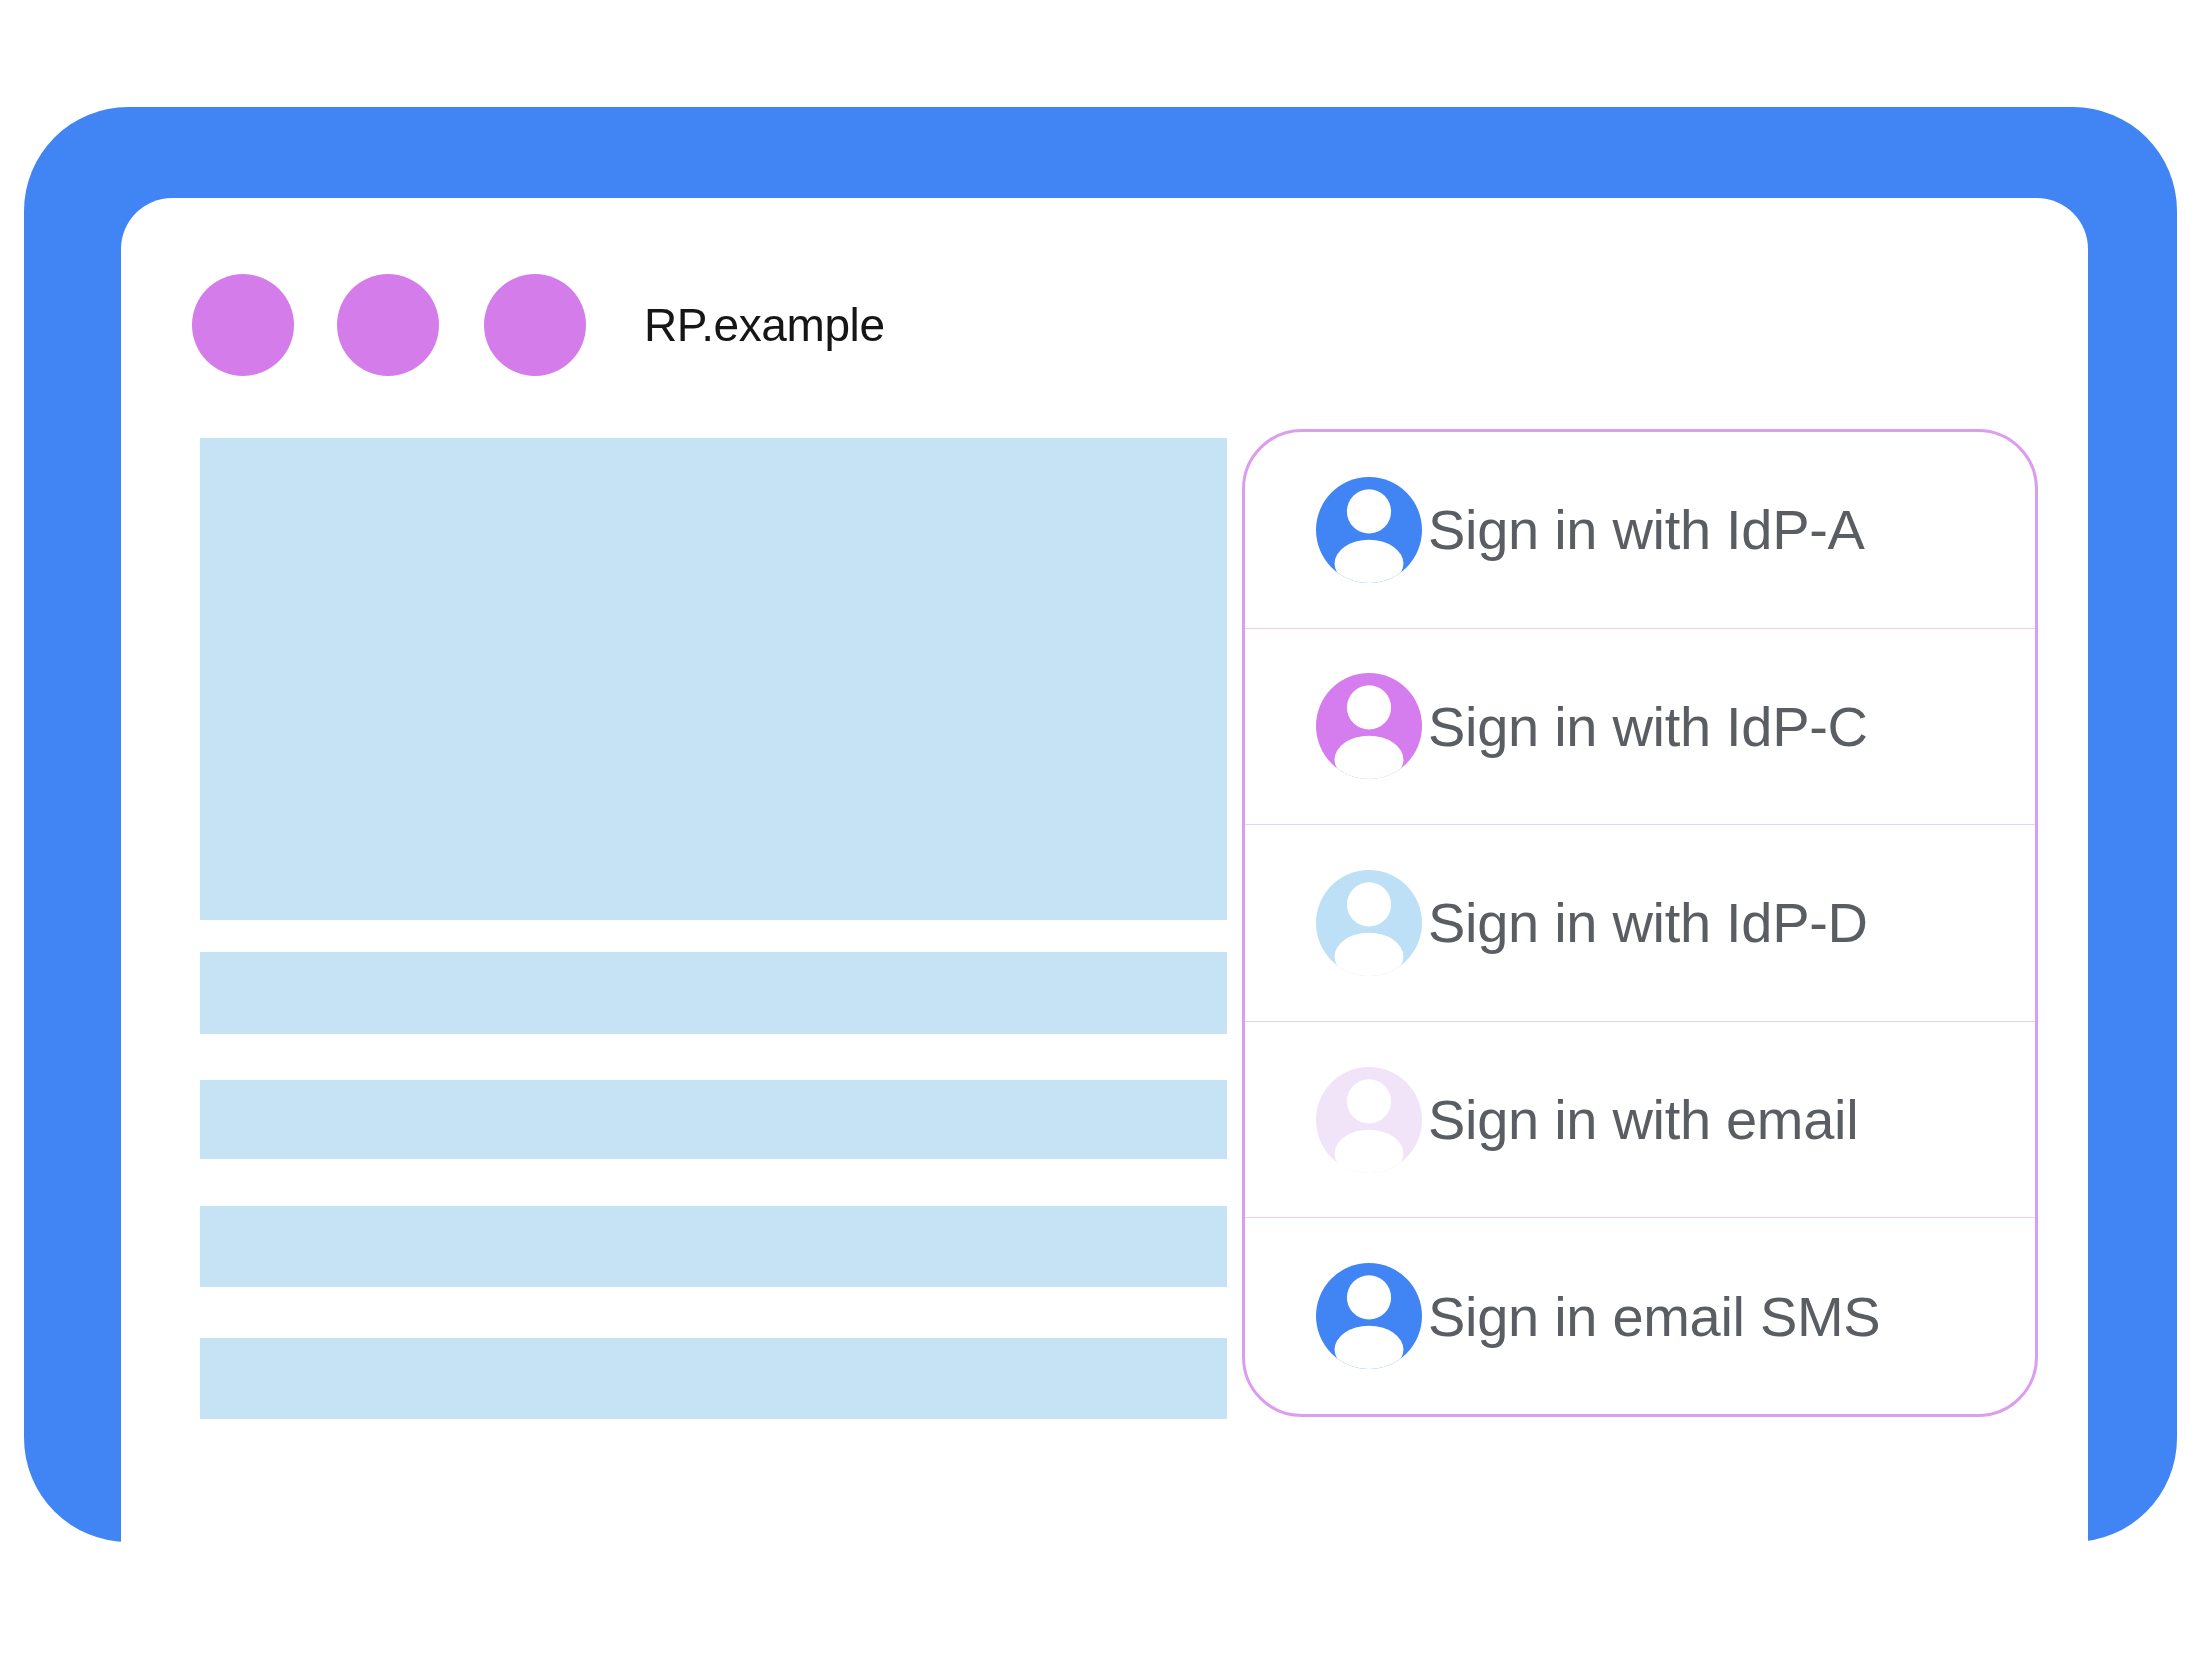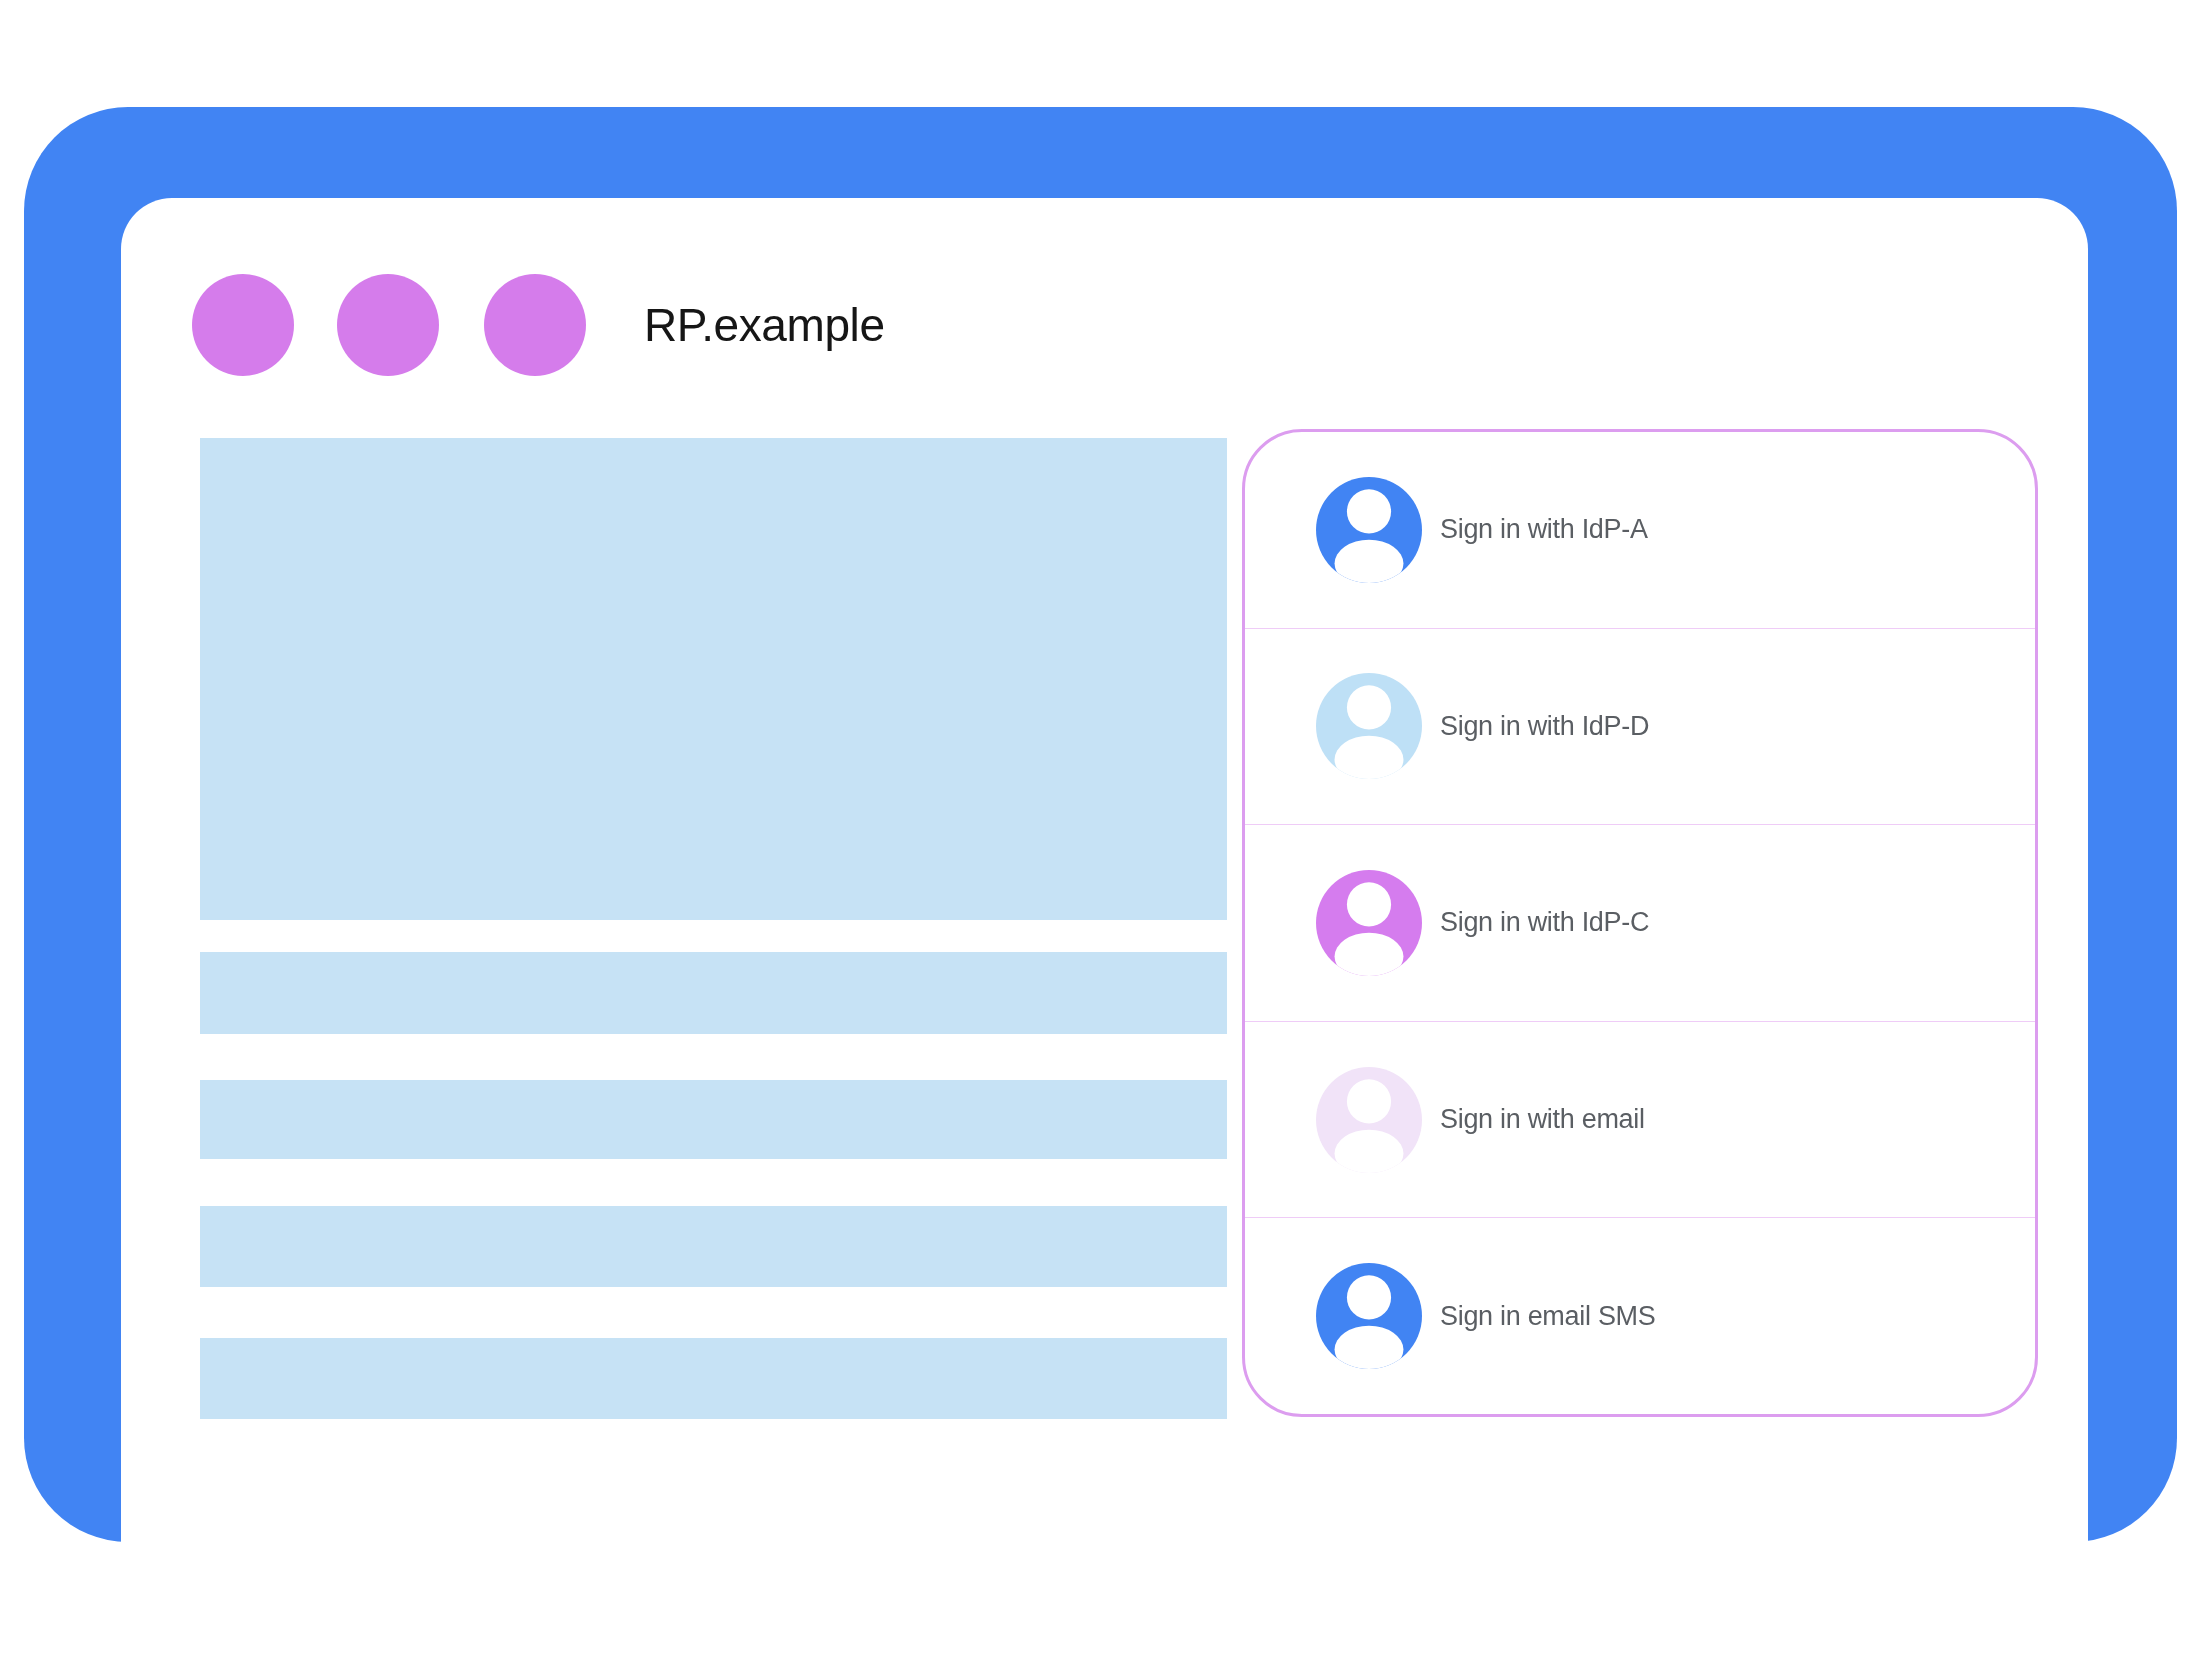--- a/index.html
+++ b/index.html
@@ -63,21 +63,21 @@
     background:#ffffff;border:3.5px solid var(--panel_border);border-radius:60px;
     display:flex;flex-direction:column;overflow:hidden;
   }
   .item{
     flex:1 1 0;display:flex;align-items:center;padding-left:71px;
     background:transparent;border:none;text-align:left;cursor:pointer;
   }
   .item + .item{border-top:1.8px solid var(--divider);}
   .avatar{width:106px;height:106px;flex:0 0 106px;display:block;}
   .item .label{
-    margin-left:18px;font-size:27px;font-weight:400;letter-spacing:-0.3px;
+    margin-left:6px;font-size:56px;font-weight:400;letter-spacing:-0.3px;
     color:var(--label_gray);white-space:nowrap;
     font-family:"Liberation Sans",sans-serif;
   }
   .defs-holder{position:absolute;width:0;height:0;overflow:hidden;}
 </style>
 </head>
 <body>
 
 <svg class="defs-holder" aria-hidden="true">
   <defs>
@@ -116,38 +116,38 @@
         <circle cx="60" cy="39" r="25" fill="#ffffff"></circle>
         <ellipse cx="60" cy="98" rx="39" ry="27" fill="#ffffff"></ellipse>
       </g>
     </svg>
     <span class="label">Sign in with IdP-A</span>
   </button>
 
 
   <button class="item">
     <svg class="avatar" viewBox="0 0 120 120">
+      <circle class="av-bg" cx="60" cy="60" r="60" fill="#D57CEE"></circle>
+      <g clip-path="url(#avclip)">
+        <circle cx="60" cy="39" r="25" fill="#ffffff"></circle>
+        <ellipse cx="60" cy="98" rx="39" ry="27" fill="#ffffff"></ellipse>
+      </g>
+    </svg>
+    <span class="label">Sign in with IdP-C</span>
+  </button>
+
+  <button class="item">
+    <svg class="avatar" viewBox="0 0 120 120">
       <circle class="av-bg" cx="60" cy="60" r="60" fill="#BEE0F6"></circle>
       <g clip-path="url(#avclip)">
         <circle cx="60" cy="39" r="25" fill="#ffffff"></circle>
         <ellipse cx="60" cy="98" rx="39" ry="27" fill="#ffffff"></ellipse>
       </g>
     </svg>
     <span class="label">Sign in with IdP-D</span>
-  </button>
-
-  <button class="item">
-    <svg class="avatar" viewBox="0 0 120 120">
-      <circle class="av-bg" cx="60" cy="60" r="60" fill="#D57CEE"></circle>
-      <g clip-path="url(#avclip)">
-        <circle cx="60" cy="39" r="25" fill="#ffffff"></circle>
-        <ellipse cx="60" cy="98" rx="39" ry="27" fill="#ffffff"></ellipse>
-      </g>
-    </svg>
-    <span class="label">Sign in with IdP-C</span>
   </button>
 
 
   <button class="item">
     <svg class="avatar" viewBox="0 0 120 120">
       <circle class="av-bg" cx="60" cy="60" r="60" fill="#F1E3F8"></circle>
       <g clip-path="url(#avclip)">
         <circle cx="60" cy="39" r="25" fill="#ffffff"></circle>
         <ellipse cx="60" cy="98" rx="39" ry="27" fill="#ffffff"></ellipse>
       </g>

